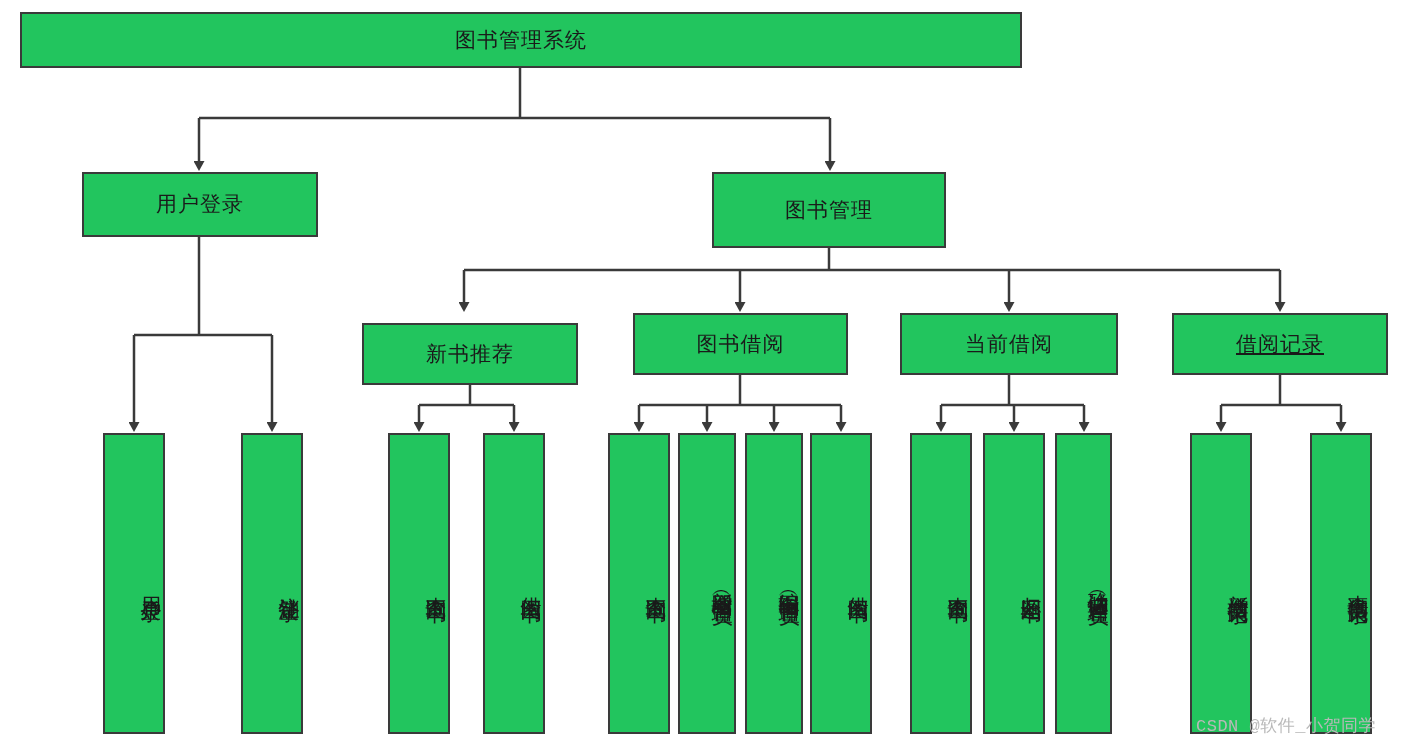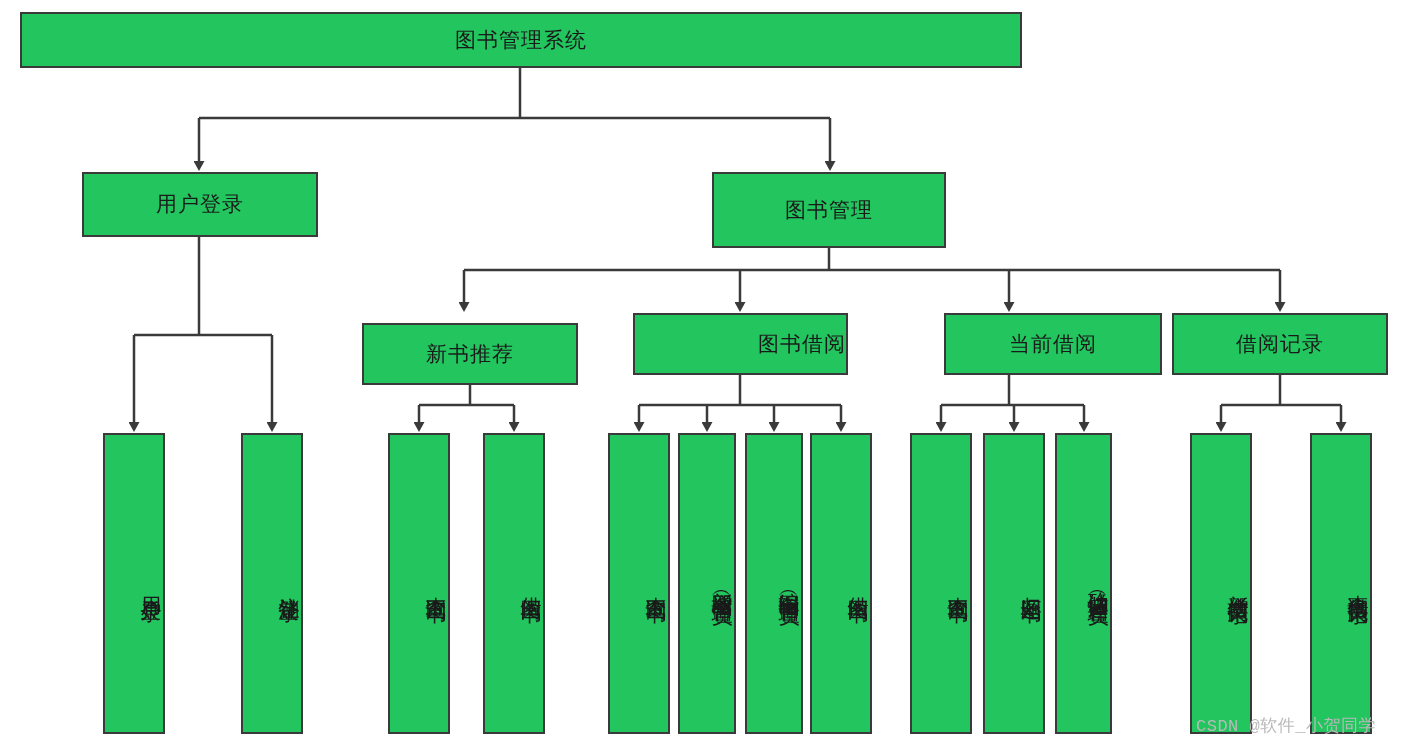--- a/index.html
+++ b/index.html
@@ -126,27 +126,27 @@
   <div class="node horiz" style="left:82px; top:172px; width:236px; height:65px;">
     <span>用户登录</span>
   </div>
   <div class="node horiz" style="left:712px; top:172px; width:234px; height:76px;">
     <span>图书管理</span>
   </div>
 
   <div class="node horiz" style="left:362px; top:313px; width:216px; height:62px;margin-top:10px;">
     <span>新书推荐</span>
   </div>
-  <div class="node horiz" style="left:633px; top:313px; width:215px; height:62px;justify-content:flex-end;">
+  <div class="node horiz" style="left:633px; top:313px; width:215px; height:62px;">
     <span>图书借阅</span>
   </div>
-  <div class="node horiz" style="left:900px; top:313px; width:218px; height:62px;margin-left:44px;">
+  <div class="node horiz" style="left:900px; top:313px; width:218px; height:62px;">
     <span>当前借阅</span>
   </div>
-  <div class="node horiz" style="left:1172px; top:313px; width:216px; height:62px;">
+  <div class="node horiz" style="left:1172px; top:313px; width:216px; height:62px;text-decoration:underline;">
     <span>借阅记录</span>
   </div>
 
   <div class="node vert" style="left:103px; top:433px; width:62px; height:301px;">
     <span>用户登录</span>
   </div>
   <div class="node vert" style="left:241px; top:433px; width:62px; height:301px;">
     <span>注销登录</span>
   </div>
 

